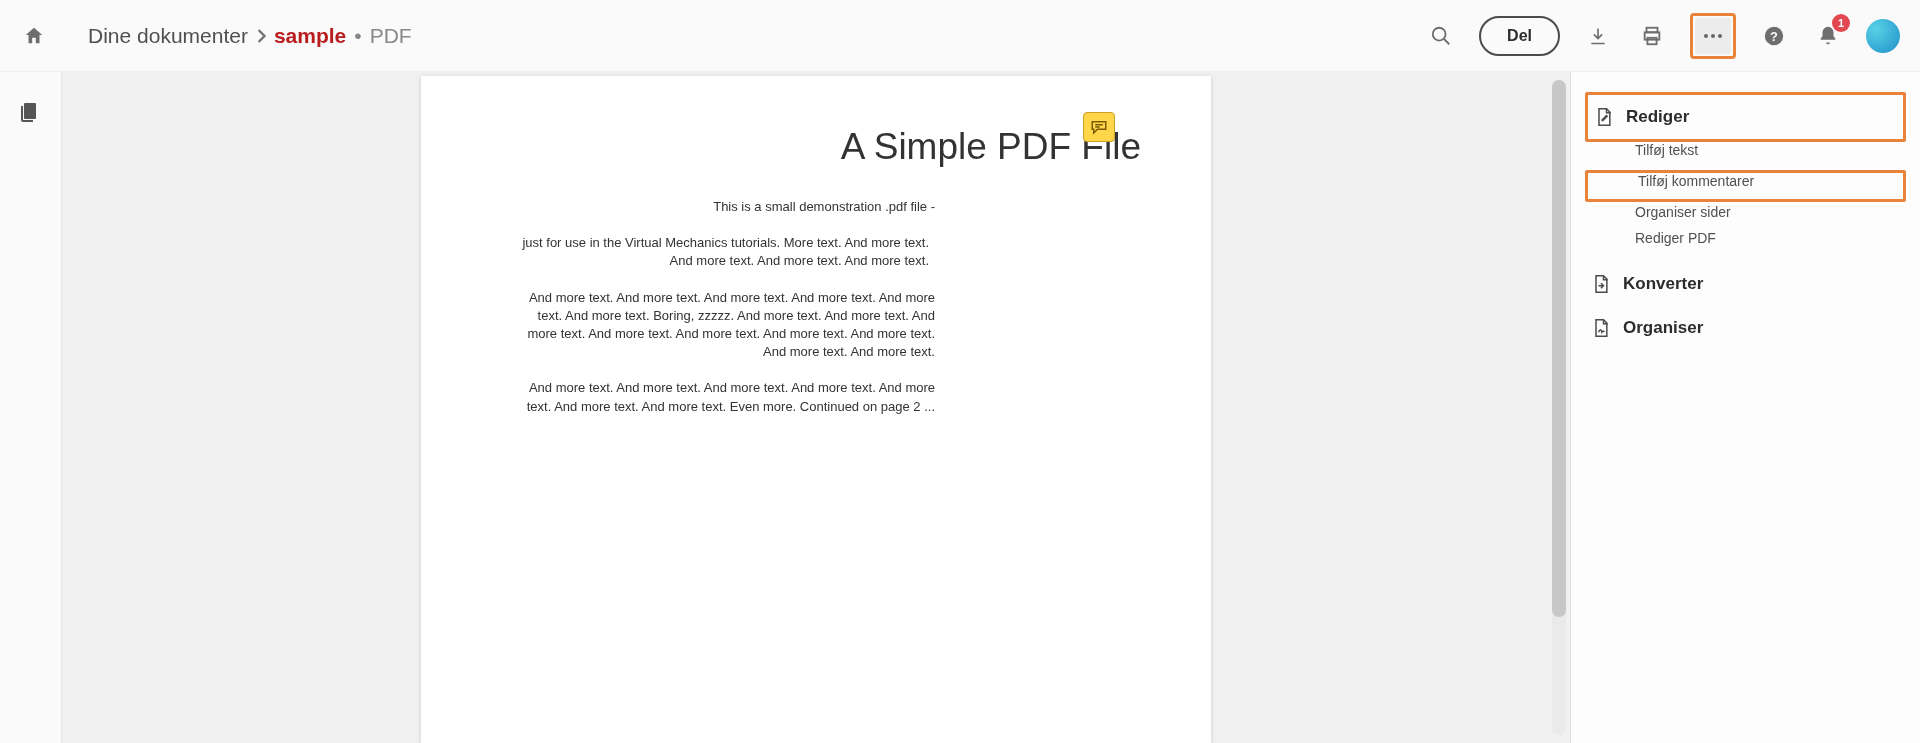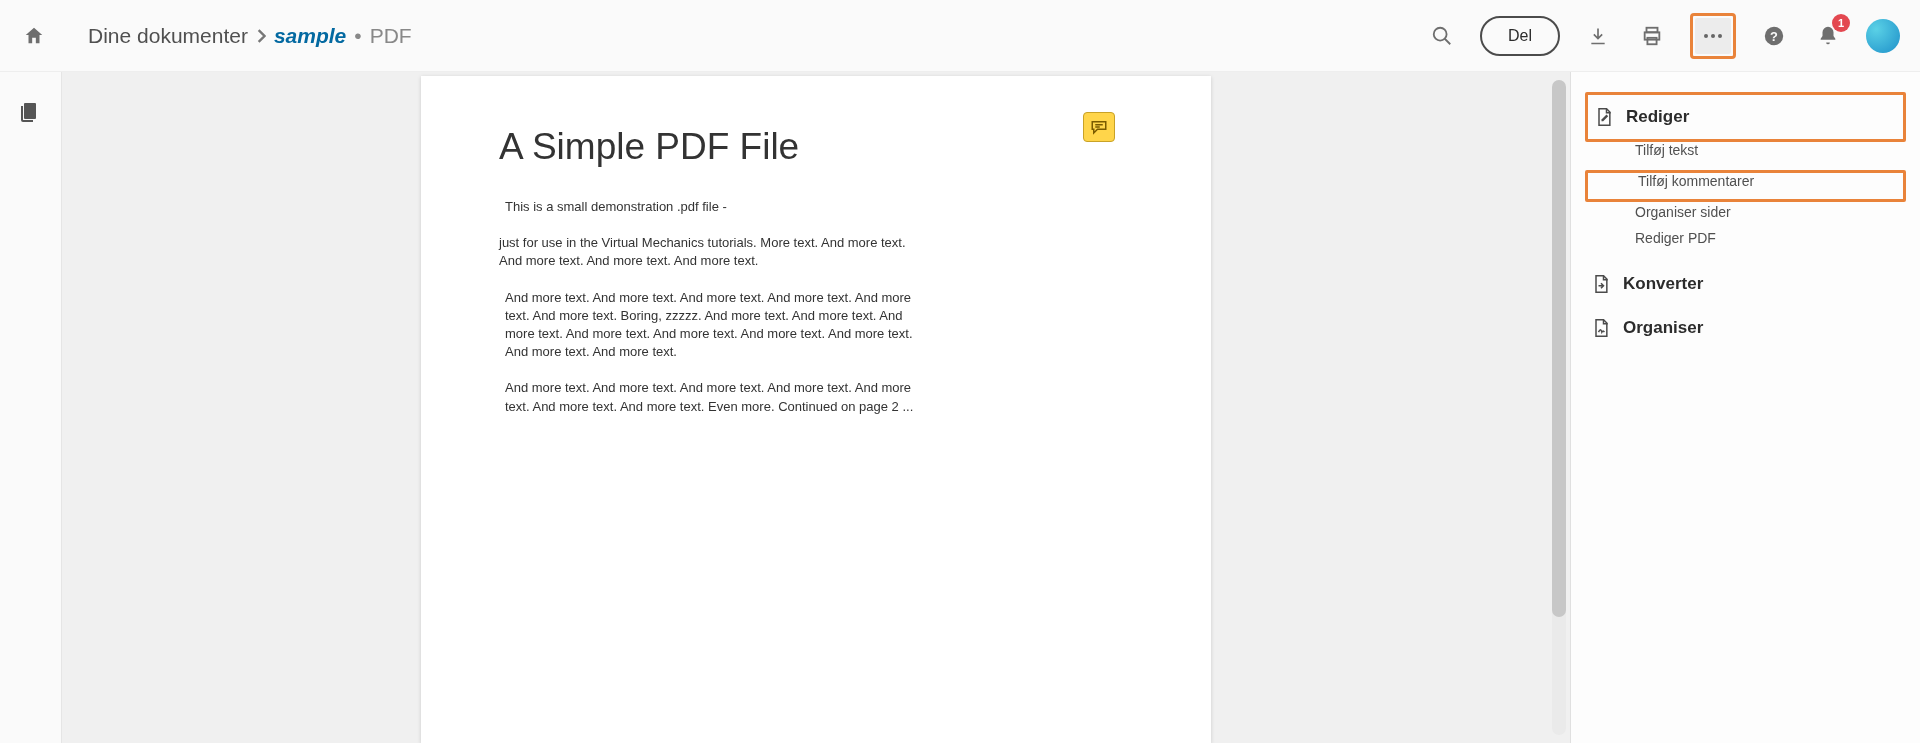--- a/index.html
+++ b/index.html
@@ -2,40 +2,40 @@
 <html><head>
 <meta charset="utf-8">
 <style>
   * { box-sizing: border-box; }
   html, body { margin: 0; padding: 0; height: 100%; font-family: "Segoe UI", Arial, sans-serif; background: #f5f5f5; color: #333; }
   
   .topbar { height: 72px; display: flex; align-items: center; padding: 0 20px; background: #fafafa; border-bottom: 1px solid #eee; }
   .home-btn { width: 28px; height: 28px; display:flex; align-items:center; justify-content:center; cursor:pointer; color:#6e6e6e; margin-right: 40px; }
   .breadcrumb { display:flex; align-items:center; gap:8px; font-size:21px; color:#505050; }
   .breadcrumb .chevron { color:#777; }
-  .breadcrumb .current { font-weight:700; color:#0369a1;font-style:italic; }
+  .breadcrumb .current { font-weight:700; color:#b91c1c; }
   .breadcrumb .dot { color:#888; }
   .breadcrumb .type { color:#888; }
   .spacer { flex:1; }
   .top-actions { display:flex; align-items:center; gap:22px; }
   .icon-btn { width:32px; height:32px; display:flex; align-items:center; justify-content:center; cursor:pointer; color:#6e6e6e; border-radius:4px; }
-  .share-btn { height:40px; padding:0 26px; border:2px solid #4b4b4b; border-radius:20px; background:transparent; font-size:16px; font-weight:400; color:#2c2c2c; cursor:pointer; }
+  .share-btn { height:40px; padding:0 26px; border:2px solid #4b4b4b; border-radius:20px; background:transparent; font-size:16px; font-weight:700; color:#2c2c2c; cursor:pointer; }
   .more-btn-wrap { border:3px solid #e9833a; border-radius:4px; padding:2px; }
   .more-btn { width:36px; height:36px; display:flex; align-items:center; justify-content:center; background:#ececec; border-radius:2px; cursor:pointer; color:#666; }
   .bell-wrap { position:relative; }
   .badge { position:absolute; top:-6px; right:-6px; background:#e34850; color:#fff; font-size:11px; font-weight:700; width:18px; height:18px; border-radius:50%; display:flex; align-items:center; justify-content:center; }
   .avatar { width:34px; height:34px; border-radius:50%; background: radial-gradient(circle at 30% 30%, #5ad1e6, #1e90c9); cursor:pointer; }
   
   .main { position:absolute; top:72px; bottom:0; left:0; right:0; display:flex; }
   .left-rail { width:62px; border-right:1px solid #e5e5e5; background:#fafafa; padding-top:28px; display:flex; flex-direction:column; align-items:center; }
   .rail-icon { width:26px; height:26px; color:#555; cursor:pointer; }
   .doc-area { flex:1; position:relative; background:#f0f0f0; display:flex; justify-content:center; overflow:hidden; }
   .scrollbar-track { position:absolute; right:4px; top:8px; bottom:8px; width:14px; background:#eaeaea; border-radius:7px; }
   .scrollbar-thumb { position:absolute; left:0; right:0; top:0; height:82%; background:#c7c7c7; border-radius:7px; cursor:pointer; }
-  .page { margin-top:4px; width:790px; background:#fff; box-shadow:0 1px 4px rgba(0,0,0,0.15); min-height:660px; padding:50px 70px 50px 78px; position:relative; }
+  .page { margin-top:4px; width:790px; background:#fff; box-shadow:0 1px 4px rgba(0,0,0,0.15); min-height:660px; padding:50px 70px 50px 78px; position:relative;text-align:right; }
   .page h1 { font-family: Verdana, Arial, sans-serif; font-weight:400; font-size:37px; color:#333; margin:0 0 30px 0; }
   .page p { font-family: Arial, sans-serif; font-size:13px; color:#333; line-height:1.4; margin:0 0 18px 0; max-width:430px; }
   .comment-icon-box { position:absolute; top:36px; right:96px; width:32px; height:30px; background:#ffd54a; border:1px solid #c9a227; border-radius:4px; display:flex; align-items:center; justify-content:center; cursor:pointer; }
   
   .right-panel { width:350px; background:#fdfdfd; border-left:1px solid #e0e0e0; padding:20px 14px 0 14px; }
   .rp-section { margin-bottom:6px; }
   .rp-head { display:flex; align-items:center; gap:12px; padding:12px 6px; font-size:17px; font-weight:700; color:#2c2c2c; cursor:pointer; border-radius:4px; }
   .highlight-box { border:3px solid #e9833a; border-radius:2px; }
   .rp-item { padding:0 6px 10px 50px; font-size:14px; color:#505050; cursor:pointer; border-radius:4px; }
   .rp-icon { width:20px; height:20px; color:#4b4b4b; display:inline-flex; }

